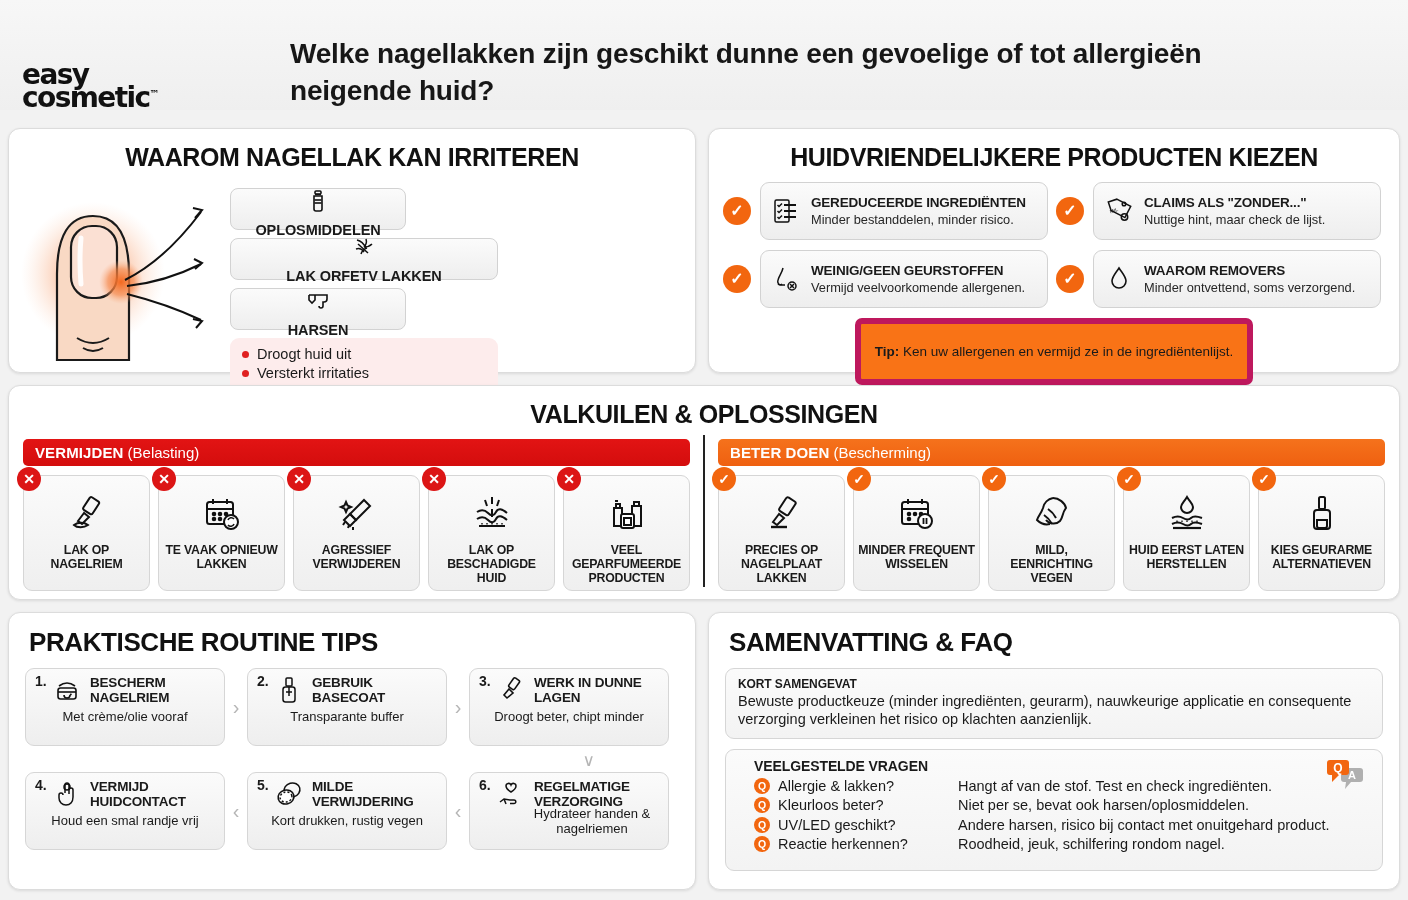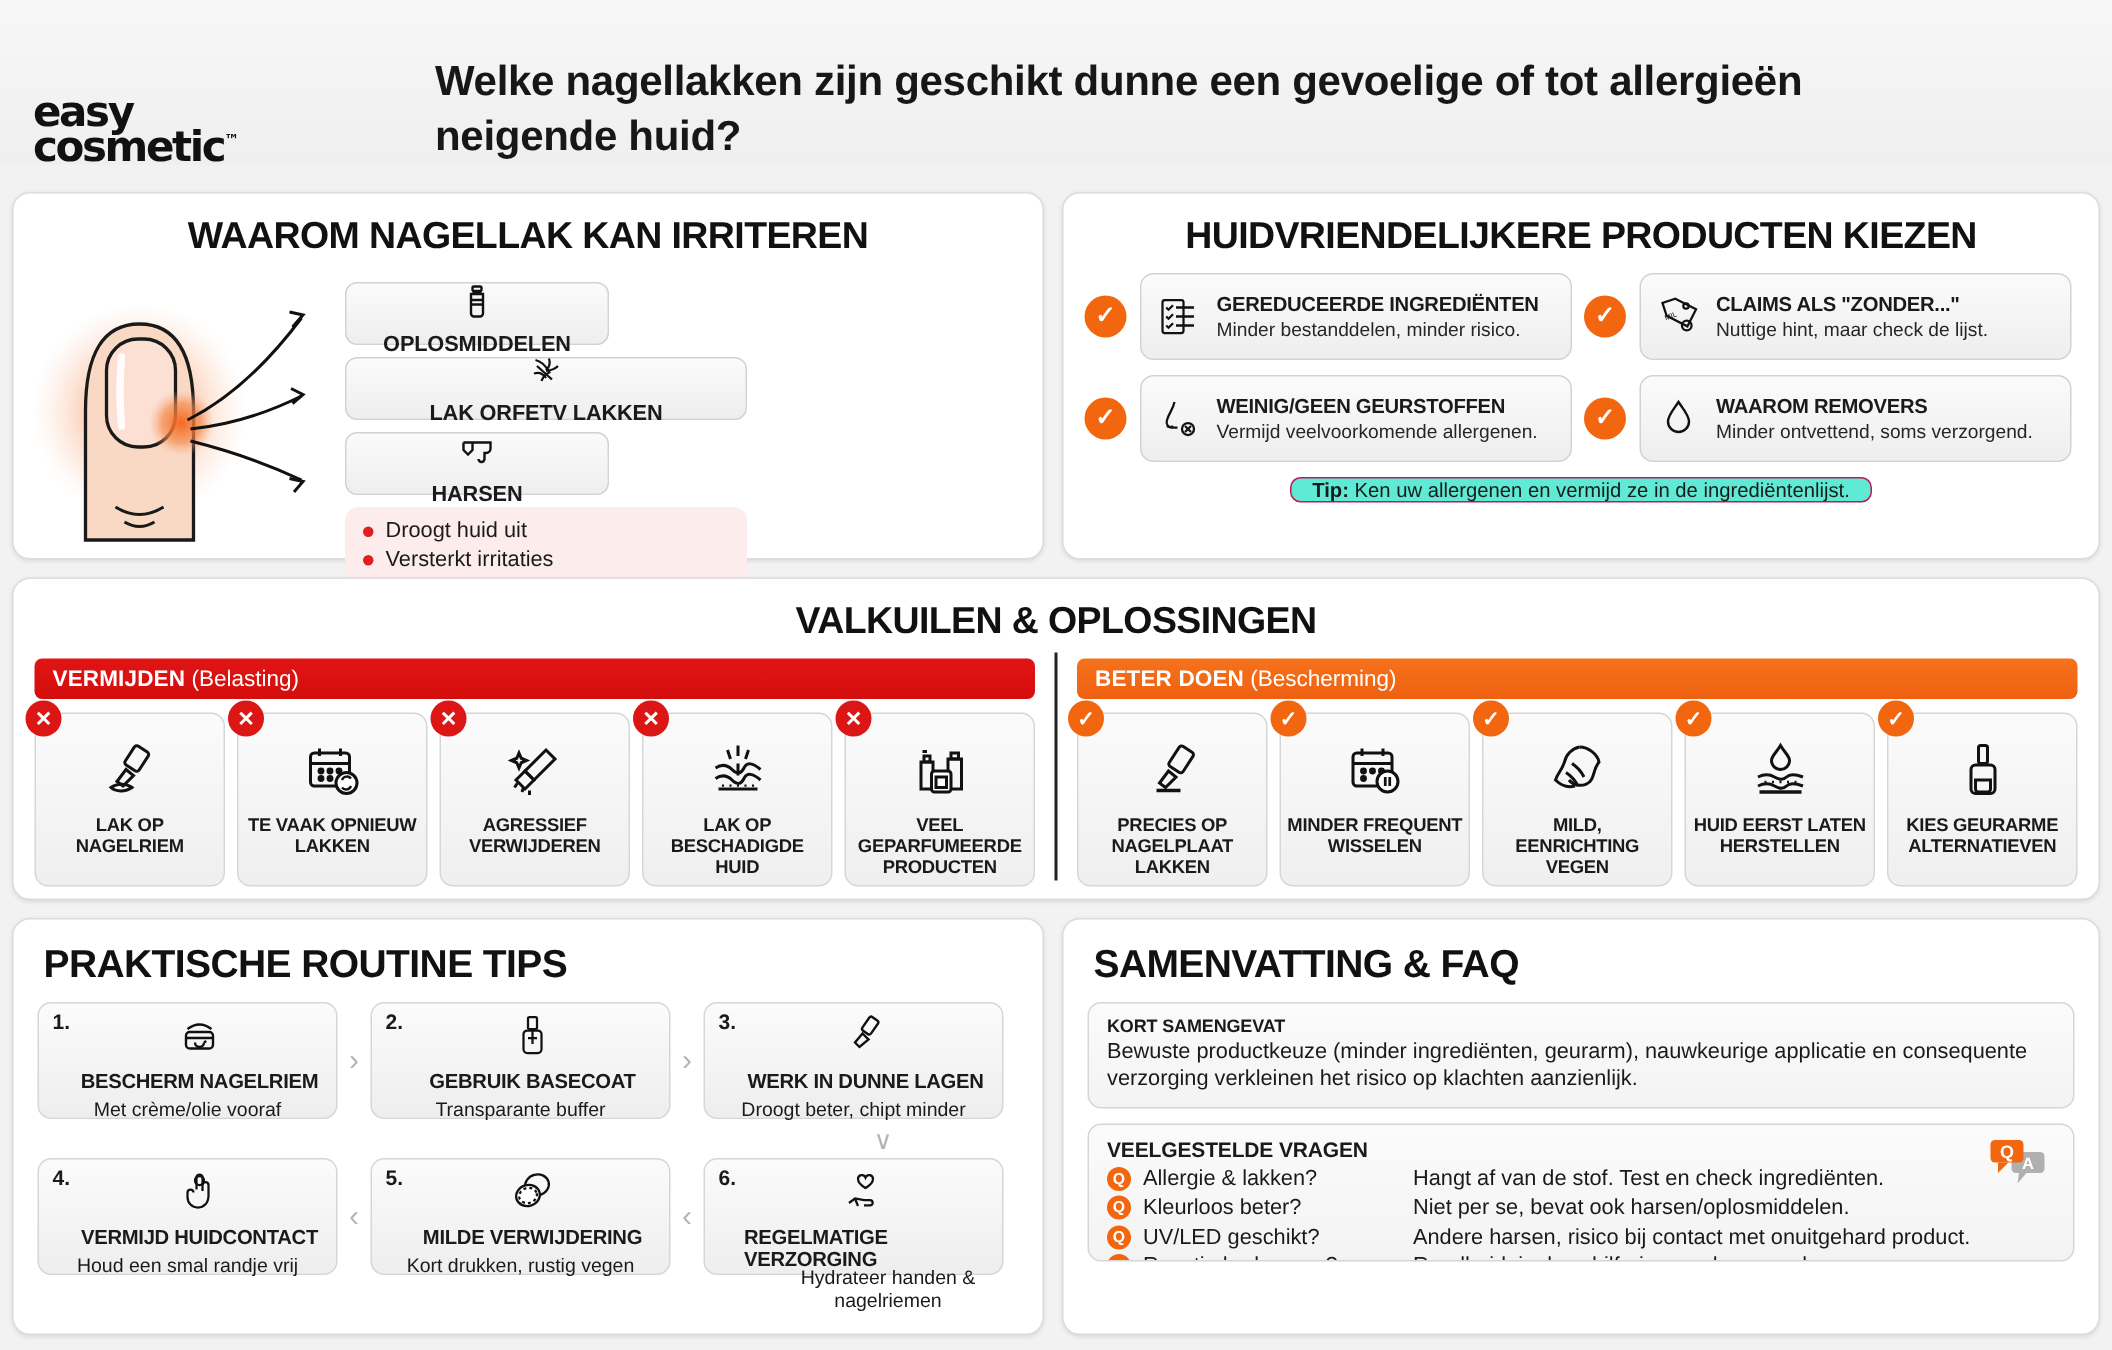--- a/index.html
+++ b/index.html
@@ -84,22 +84,22 @@
   .feat-card {
     flex:1; border:1px solid #d2d2d2; border-radius:9px;
     background:linear-gradient(#fbfbfb,#eeeeee);
     padding:7px 10px; display:flex; gap:10px; align-items:center; height:58px;
   }
   .feat-ico { width:30px; height:30px; flex:none; }
   .feat-ico svg { width:100%; height:100%; }
   .feat-t { font-size:13.5px; font-weight:800; letter-spacing:-0.2px; line-height:1.15; }
   .feat-s { font-size:12.8px; font-weight:400; color:#262626; line-height:1.2; margin-top:2px; }
   .tip {
-    margin:10px auto 0; width:fit-content; background:#5eead4;
-    border:1px solid #be185d; border-radius:7px; padding:0 14px;
+    margin:10px auto 0; width:fit-content; background:#f97316;
+    border:6px solid #be185d; border-radius:7px; padding:20px 14px;
     font-size:13.5px;
   }
   .tip b { font-weight:800; }
 
   
   .row2 { margin-top:12px; height:215px; }
   .p3 { width:1392px; }
   .v-cols { display:flex; padding:0 14px; position:relative; }
   .v-col { flex:1; }
   .v-col.lft { padding-right:14px; }
@@ -142,21 +142,21 @@
   .p4 { width:690px; }
   .p5 { width:694px; }
 
   .steps { display:flex; flex-wrap:wrap; gap:6px 0; padding:0 16px; align-items:center; }
   .step {
     width:200px; border:1px solid #d6d6d6; border-radius:9px;
     background:linear-gradient(#fbfbfb,#eeeeee); padding:6px 10px 8px;
     position:relative; height:78px;
   }
   .step-num { font-size:14px; font-weight:800; position:absolute; left:9px; top:4px; }
-  .step-head { display:flex; align-items:center; gap:8px; padding-left:16px;flex-direction:column; }
+  .step-head { display:flex; align-items:center; gap:8px; padding-left:16px; }
   .step-ico { width:30px; height:30px; flex:none; }
   .step-ico svg { width:100%; height:100%; }
   .step-t { font-size:13.5px; font-weight:800; line-height:1.12; letter-spacing:-0.2px; }
   .step-s { font-size:13px; text-align:center; margin-top:5px; line-height:1.12; }
   .step.wide .step-s { text-align:center; padding-left:46px; margin-top:-2px; }
   .chev {
     width:22px; text-align:center; color:#b5b5b5; font-size:20px; font-weight:300;
     flex:none; user-select:none;
   }
   .chev-down-row { width:100%; display:flex; justify-content:flex-end; padding-right:84px; height:14px; }
@@ -165,22 +165,22 @@
   
   .faqbox { padding:0 16px; }
   .sumcard {
     border:1px solid #d6d6d6; border-radius:9px;
     background:linear-gradient(#fbfbfb,#f3f3f3); padding:8px 12px 10px;
   }
   .sum-t { font-size:12px; font-weight:800; letter-spacing:-0.1px; }
   .sum-b { font-size:14.5px; line-height:1.22; margin-top:2px; }
   .faqcard {
     margin-top:10px; border:1px solid #d6d6d6; border-radius:9px;
-    background:linear-gradient(#fbfbfb,#f3f3f3); padding:8px 12px 6px;
-    position:relative; height:92px; overflow:hidden;
+    background:linear-gradient(#fbfbfb,#f3f3f3); padding:8px 28px 6px;
+    position:relative; height:122px; overflow:hidden;
   }
   .faq-t { font-size:14px; font-weight:800; letter-spacing:-0.1px; margin-bottom:3px; }
   .faq-row { display:flex; align-items:center; gap:8px; margin-top:3.5px; }
   .qdot {
     width:16px; height:16px; border-radius:50%; background:#f2660f; color:#fff;
     font-size:10.5px; font-weight:800; display:flex; align-items:center;
     justify-content:center; flex:none;
   }
   .faq-q { font-size:14.5px; width:172px; flex:none; }
   .faq-a { font-size:14.5px; }

